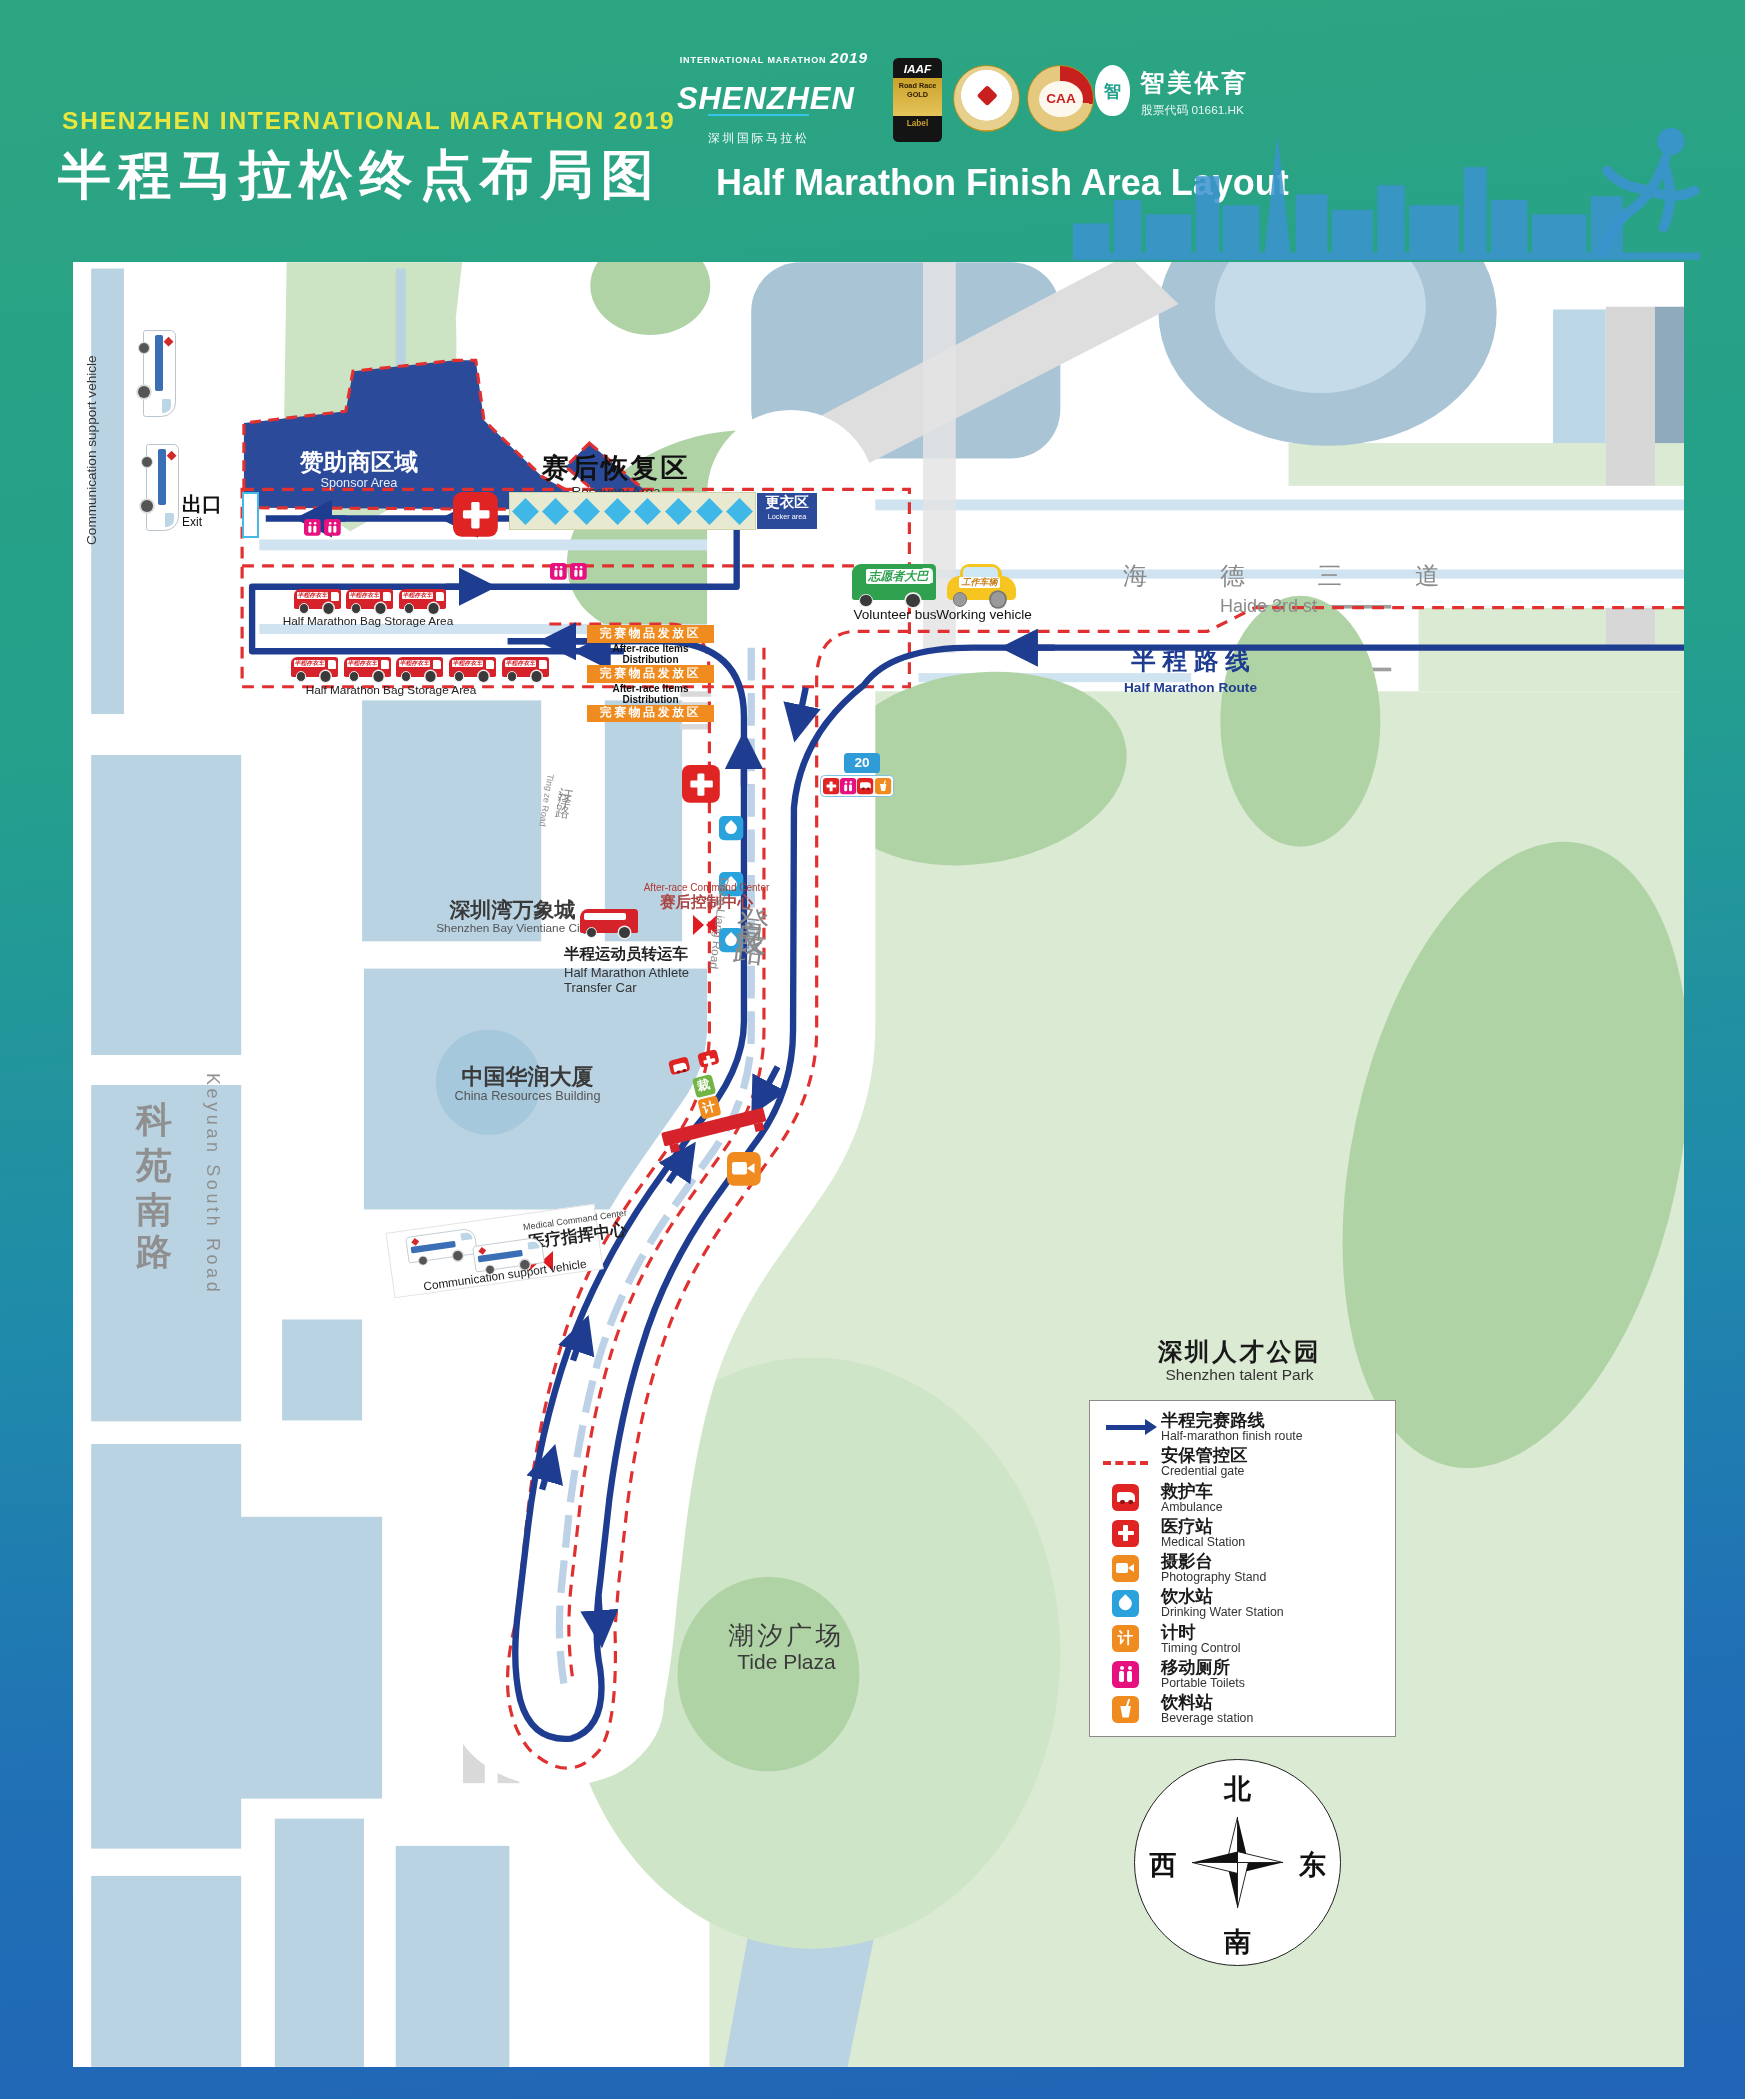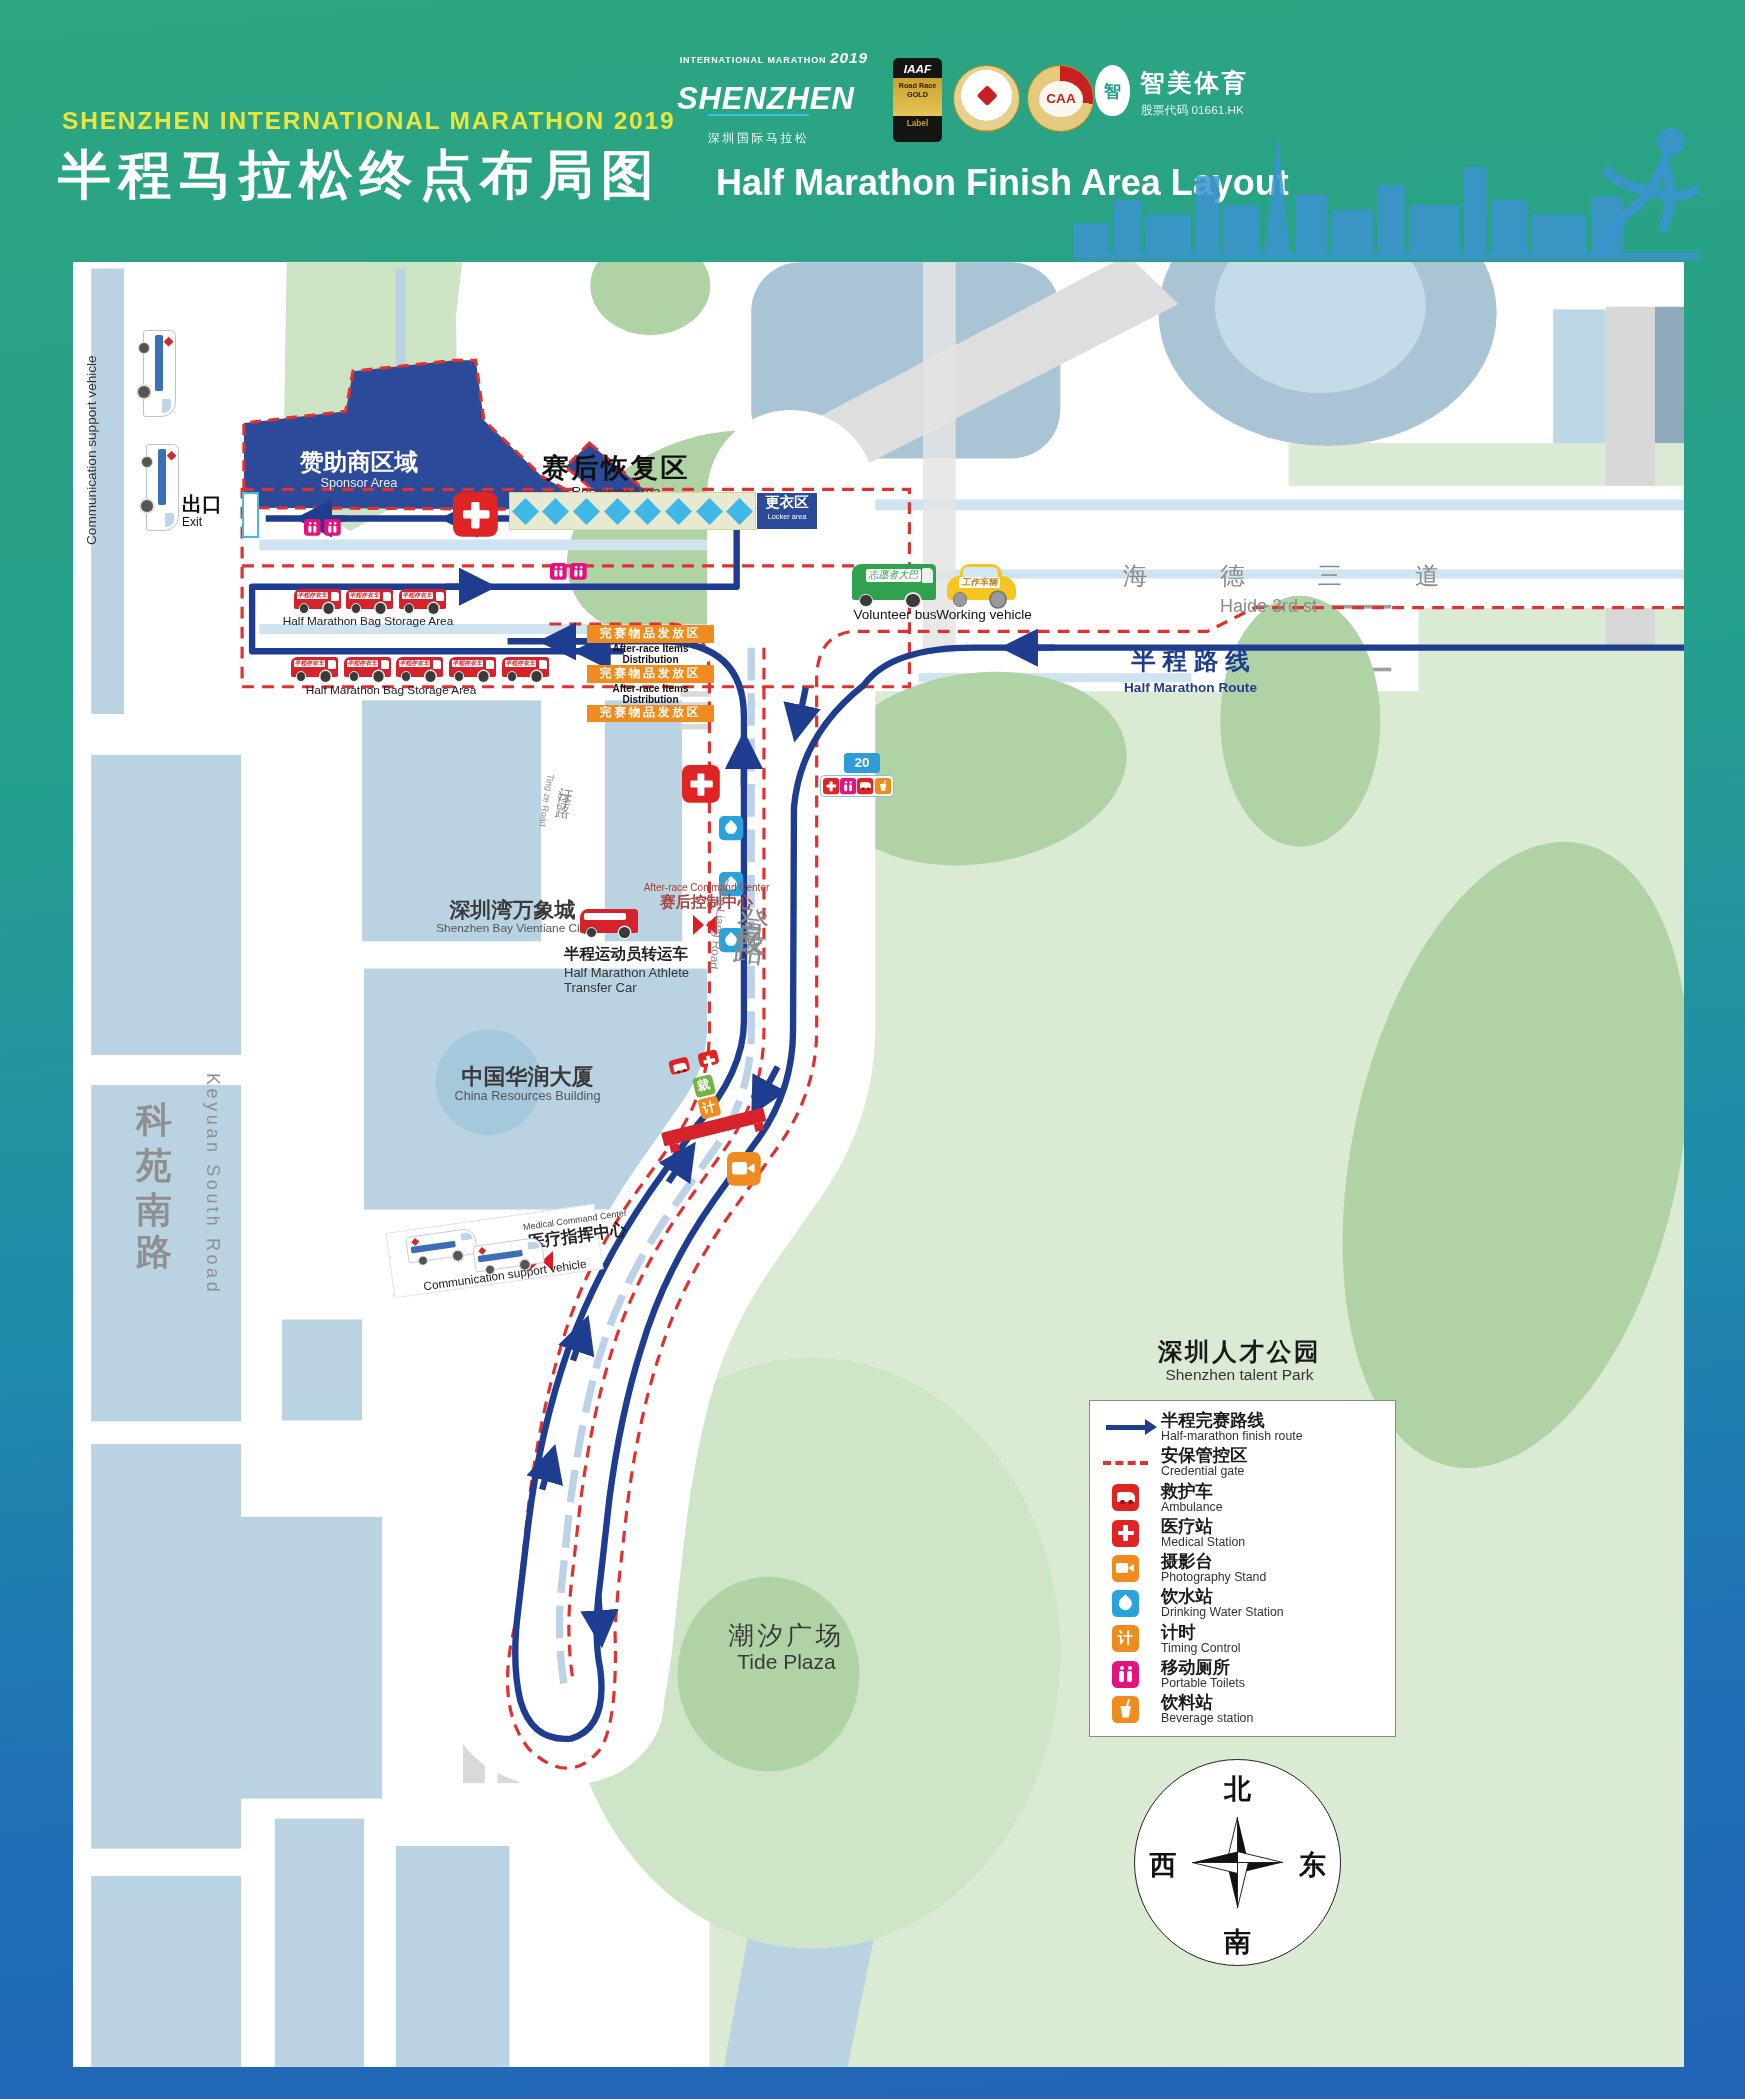--- a/index.html
+++ b/index.html
@@ -38,21 +38,21 @@
   .van::after{content:"";position:absolute;bottom:-6.4px;left:11px;width:10px;height:10px;border-radius:50%;background:#555;border:1.8px solid #ddd;box-shadow:44px 0 0 0 #555,44px 0 0 1.8px #ddd;}
   .van .stripe{position:absolute;left:3.6px;top:11.8px;width:56px;height:8.2px;background:#3a6fb5;border-radius:1.8px;}
   .van .mark{position:absolute;left:7.3px;top:2.7px;width:7.3px;height:7.3px;background:#d22a2a;transform:rotate(45deg);}
   .busr{position:absolute;width:47px;height:20px;background:#d6222a;border-radius:6.4px 2.7px 1.8px 1.8px;}
   .busr::before{content:"";position:absolute;right:1.8px;top:2.7px;width:8.2px;height:9px;background:#fff;border-radius:0.9px 2.7px 0.9px 0.9px;}
   .busr::after{content:"";position:absolute;bottom:-4.5px;left:4.5px;width:8.2px;height:8.2px;border-radius:50%;background:#3a3a3a;border:1.4px solid #eee;box-shadow:24.5px 0 0 0 #3a3a3a,24.5px 0 0 1.4px #eee;}
   .bsign{position:absolute;left:2.7px;top:2.7px;background:#fff;color:#d6222a;font-size:5.9px;font-weight:bold;line-height:1;padding:0.9px;border-radius:0.9px;white-space:nowrap;}
   .busg{position:absolute;width:84px;height:36px;background:#2fa14f;border-radius:9px 4.5px 2.7px 2.7px;}
   .busg::before{content:"";position:absolute;right:2.7px;top:3.6px;width:11.8px;height:15.5px;background:#e8f4ec;border-radius:1.8px 4.5px 0.9px 0.9px;}
   .busg::after{content:"";position:absolute;bottom:-7.3px;left:7.3px;width:11.8px;height:11.8px;border-radius:50%;background:#3a3a3a;border:1.8px solid #eee;box-shadow:47px 0 0 0 #3a3a3a,47px 0 0 1.8px #eee;}
-  .busg .gsign{position:absolute;left:13.6px;top:4.5px;background:#fff;color:#2fa14f;font-size:10px;font-weight:normal;line-height:1;padding:1.8px 2.7px;border-radius:1.8px;white-space:nowrap;}
+  .busg .gsign{position:absolute;left:13.6px;top:4.5px;background:#fff;color:#2fa14f;font-size:12px;font-weight:bold;line-height:1;padding:1.8px 2.7px;border-radius:1.8px;white-space:nowrap;}
   .cary{position:absolute;width:69px;height:23.6px;background:#f6c51f;border-radius:12.7px 14.5px 4.5px 4.5px;}
   .cary .cab{position:absolute;left:12.7px;top:-11.8px;width:42px;height:15.5px;background:#f6c51f;border-radius:9px 11px 0 0;}
   .cary .win{position:absolute;left:16.4px;top:-9px;width:35px;height:11px;background:#cfe8f5;border-radius:4.5px 5.5px 0 0;}
   .cary .ysign{position:absolute;left:11.8px;top:0.9px;background:#fff;color:#c9831c;font-size:9px;font-weight:bold;line-height:1;padding:0.9px 2.7px;border-radius:1.8px;white-space:nowrap;}
   .cary::after{content:"";position:absolute;bottom:-7.3px;left:5.5px;width:12.7px;height:12.7px;border-radius:50%;background:#9a9a9a;border:1.8px solid #777;box-shadow:38px 0 0 0 #9a9a9a,38px 0 0 1.8px #777;}
   .bust{position:absolute;width:58px;height:23.6px;background:#d6222a;border-radius:8.2px 3.6px 1.8px 1.8px;}
   .bust::before{content:"";position:absolute;left:3.6px;top:3.6px;width:42px;height:7.3px;background:#fff;border-radius:1.8px;}
   .bust::after{content:"";position:absolute;bottom:-5.5px;left:5.5px;width:9px;height:9px;border-radius:50%;background:#3a3a3a;border:1.4px solid #eee;box-shadow:33px 0 0 0 #3a3a3a,33px 0 0 1.4px #eee;}
   
   .ic{width:27px;height:27px;border-radius:5.5px;position:relative;flex:none;display:block;}

